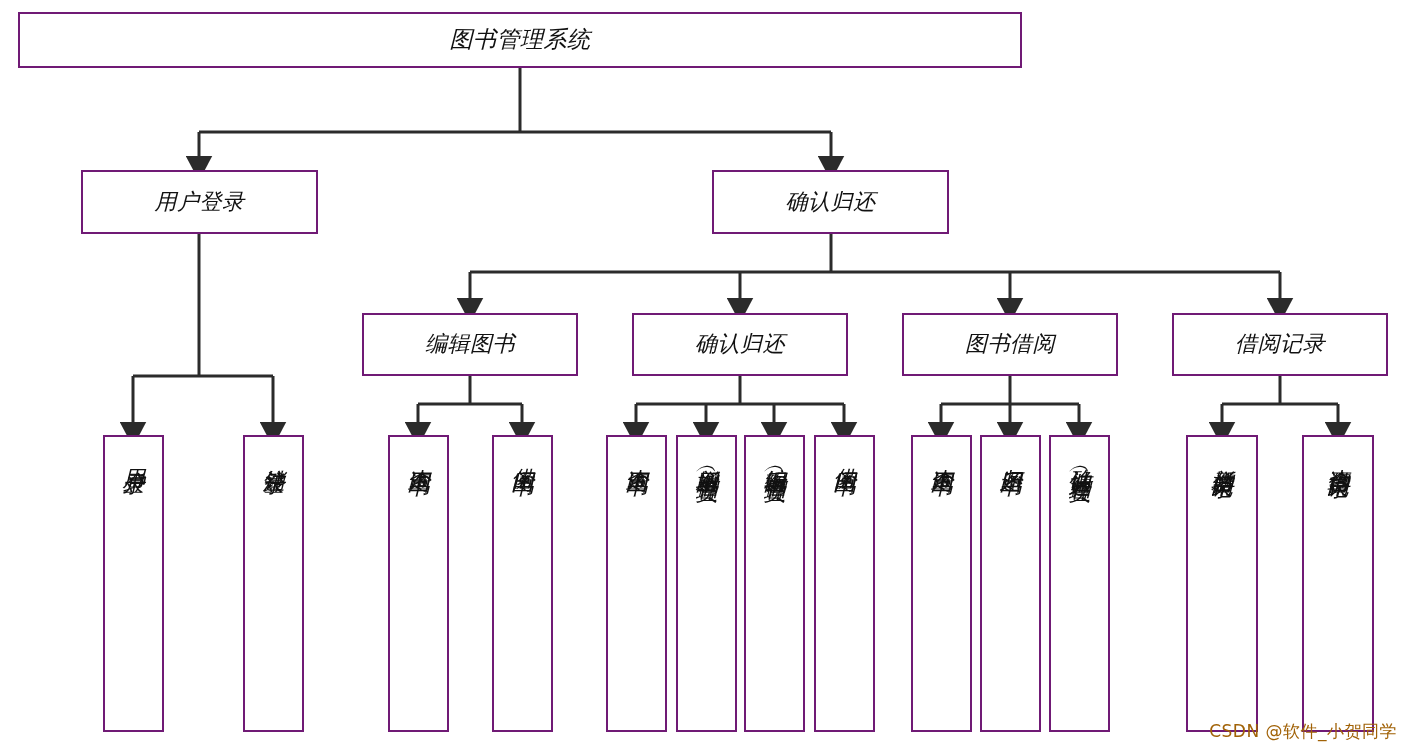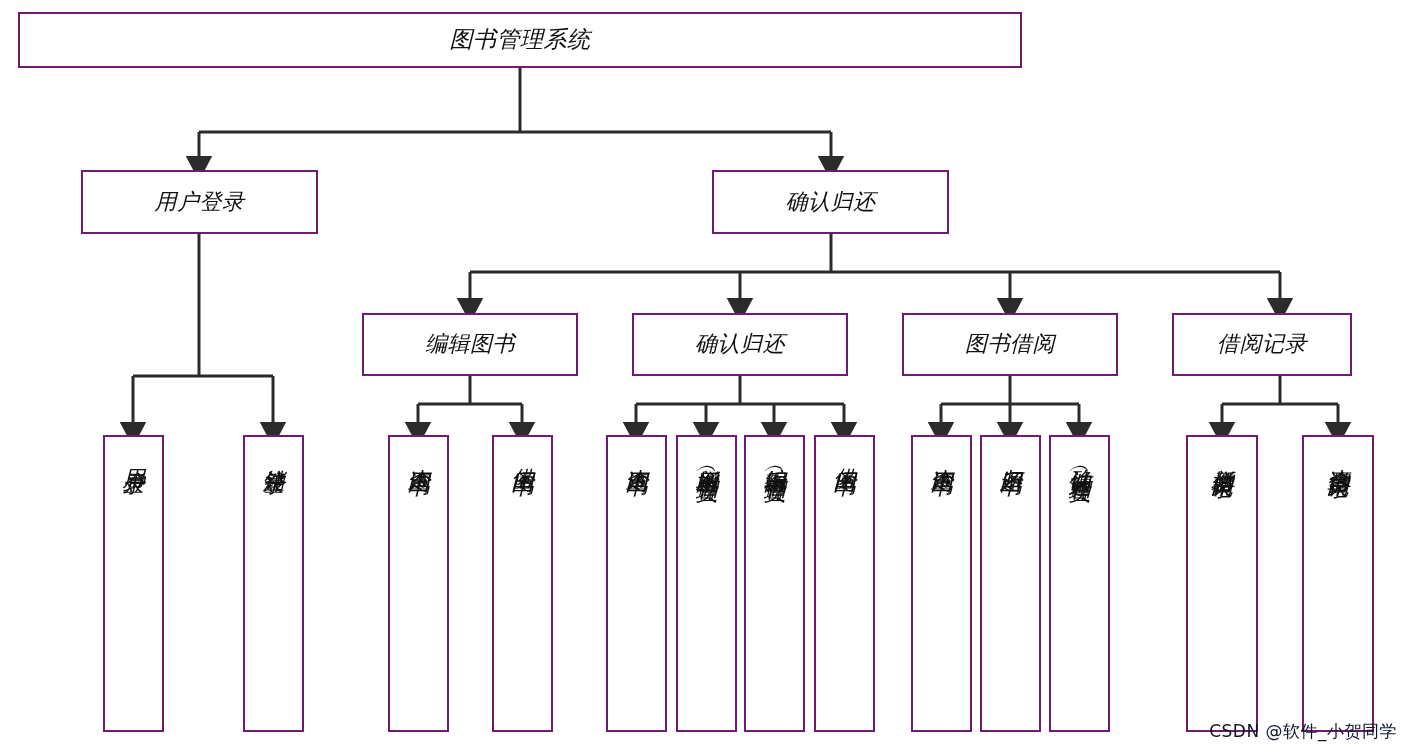--- a/index.html
+++ b/index.html
@@ -62,21 +62,21 @@
     max-height: 100%;
   }
   .node.root .node-label {
     font-size: 23px;
   }
   #watermark {
     position: absolute;
     right: 8px;
     bottom: 4px;
     font-size: 17px;
-    color: #0f172a;
+    color: #a16207;
     letter-spacing: 0.5px;
     z-index: 5;
     white-space: nowrap;
   }
 </style>
 </head>
 <body>
 
 <div id="diagram-root">
 
@@ -144,21 +144,21 @@
 
   <div class="node horizontal" style="left:362px; top:313px; width:216px; height:63px;">
     <span class="node-label">编辑图书</span>
   </div>
   <div class="node horizontal" style="left:632px; top:313px; width:216px; height:63px;">
     <span class="node-label">确认归还</span>
   </div>
   <div class="node horizontal" style="left:902px; top:313px; width:216px; height:63px;">
     <span class="node-label">图书借阅</span>
   </div>
-  <div class="node horizontal" style="left:1172px; top:313px; width:180px; height:63px;">
+  <div class="node horizontal" style="left:1172px; top:313px; width:216px; height:63px;">
     <span class="node-label">借阅记录</span>
   </div>
 
   <div class="node vertical" style="left:103px; top:435px; width:61px; height:297px;">
     <span class="node-label">用户登录</span>
   </div>
   <div class="node vertical" style="left:243px; top:435px; width:61px; height:297px;">
     <span class="node-label">注销登录</span>
   </div>
 

